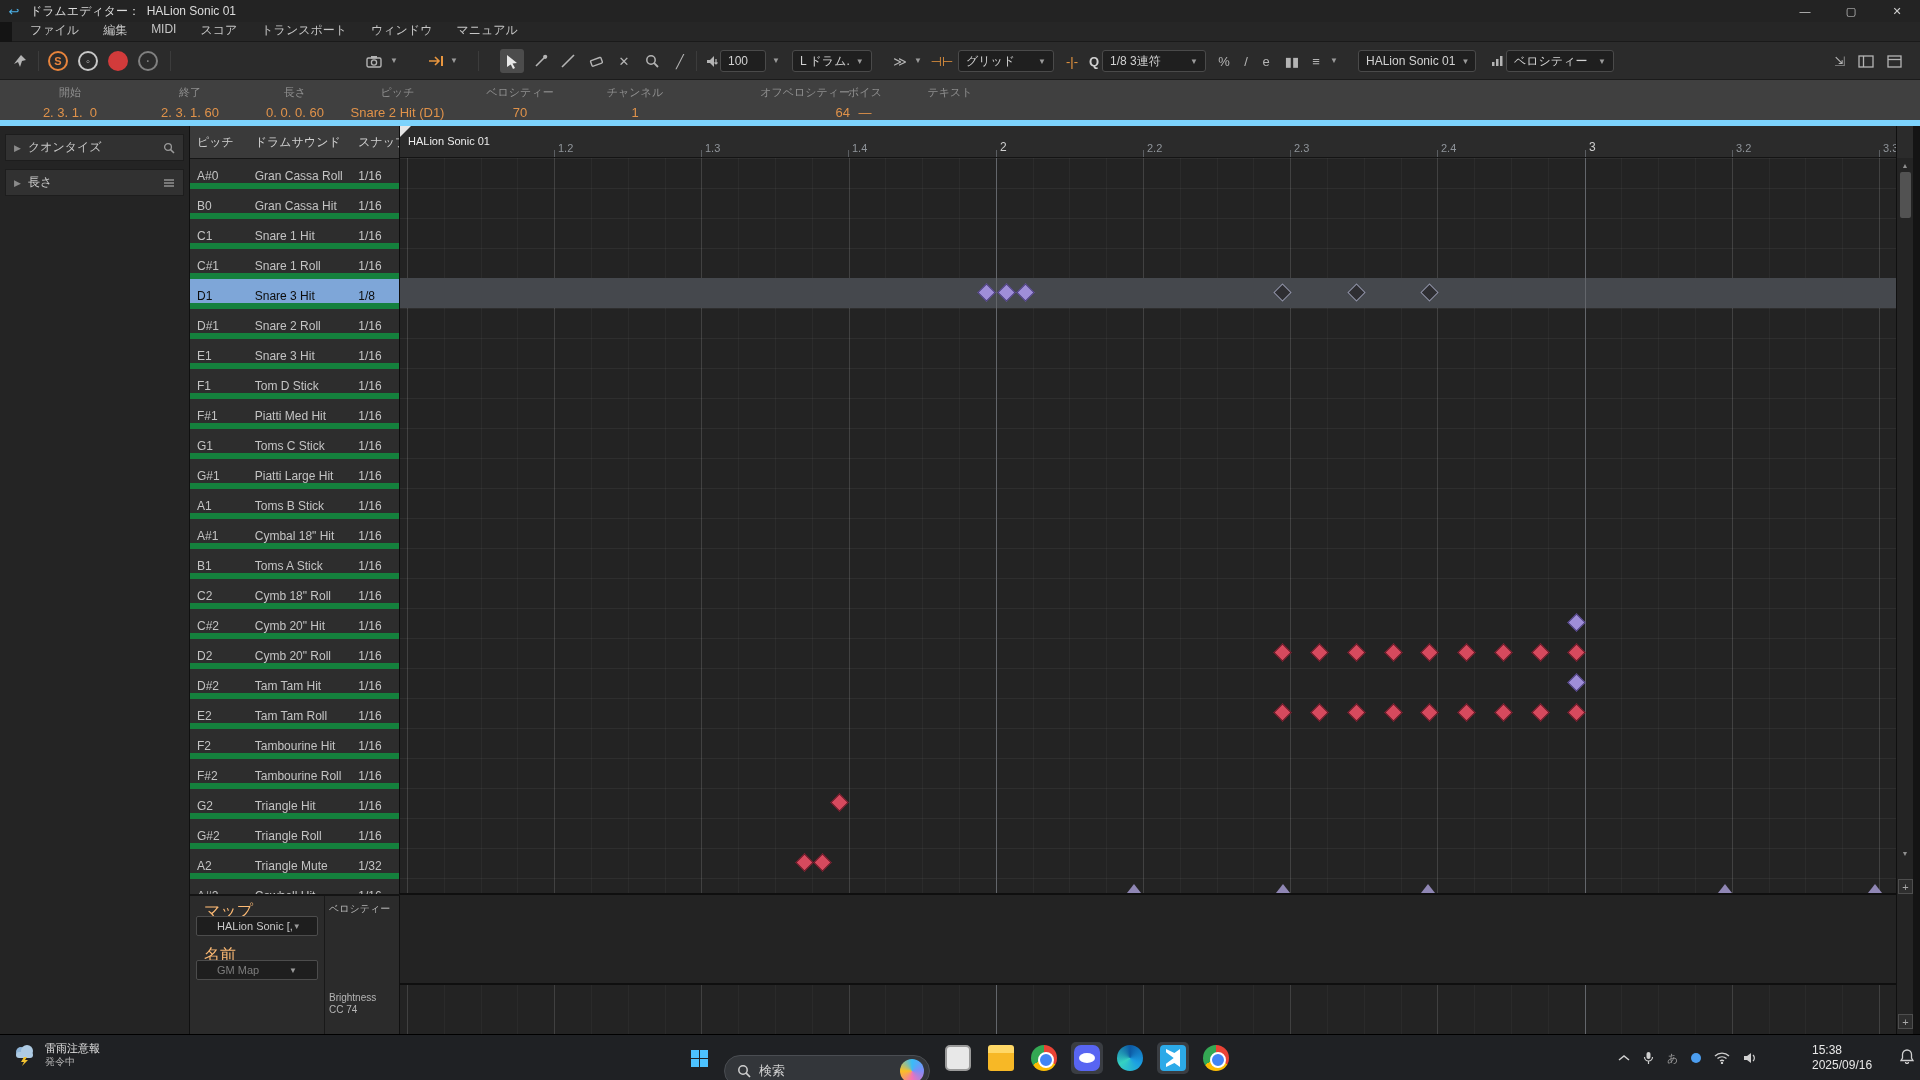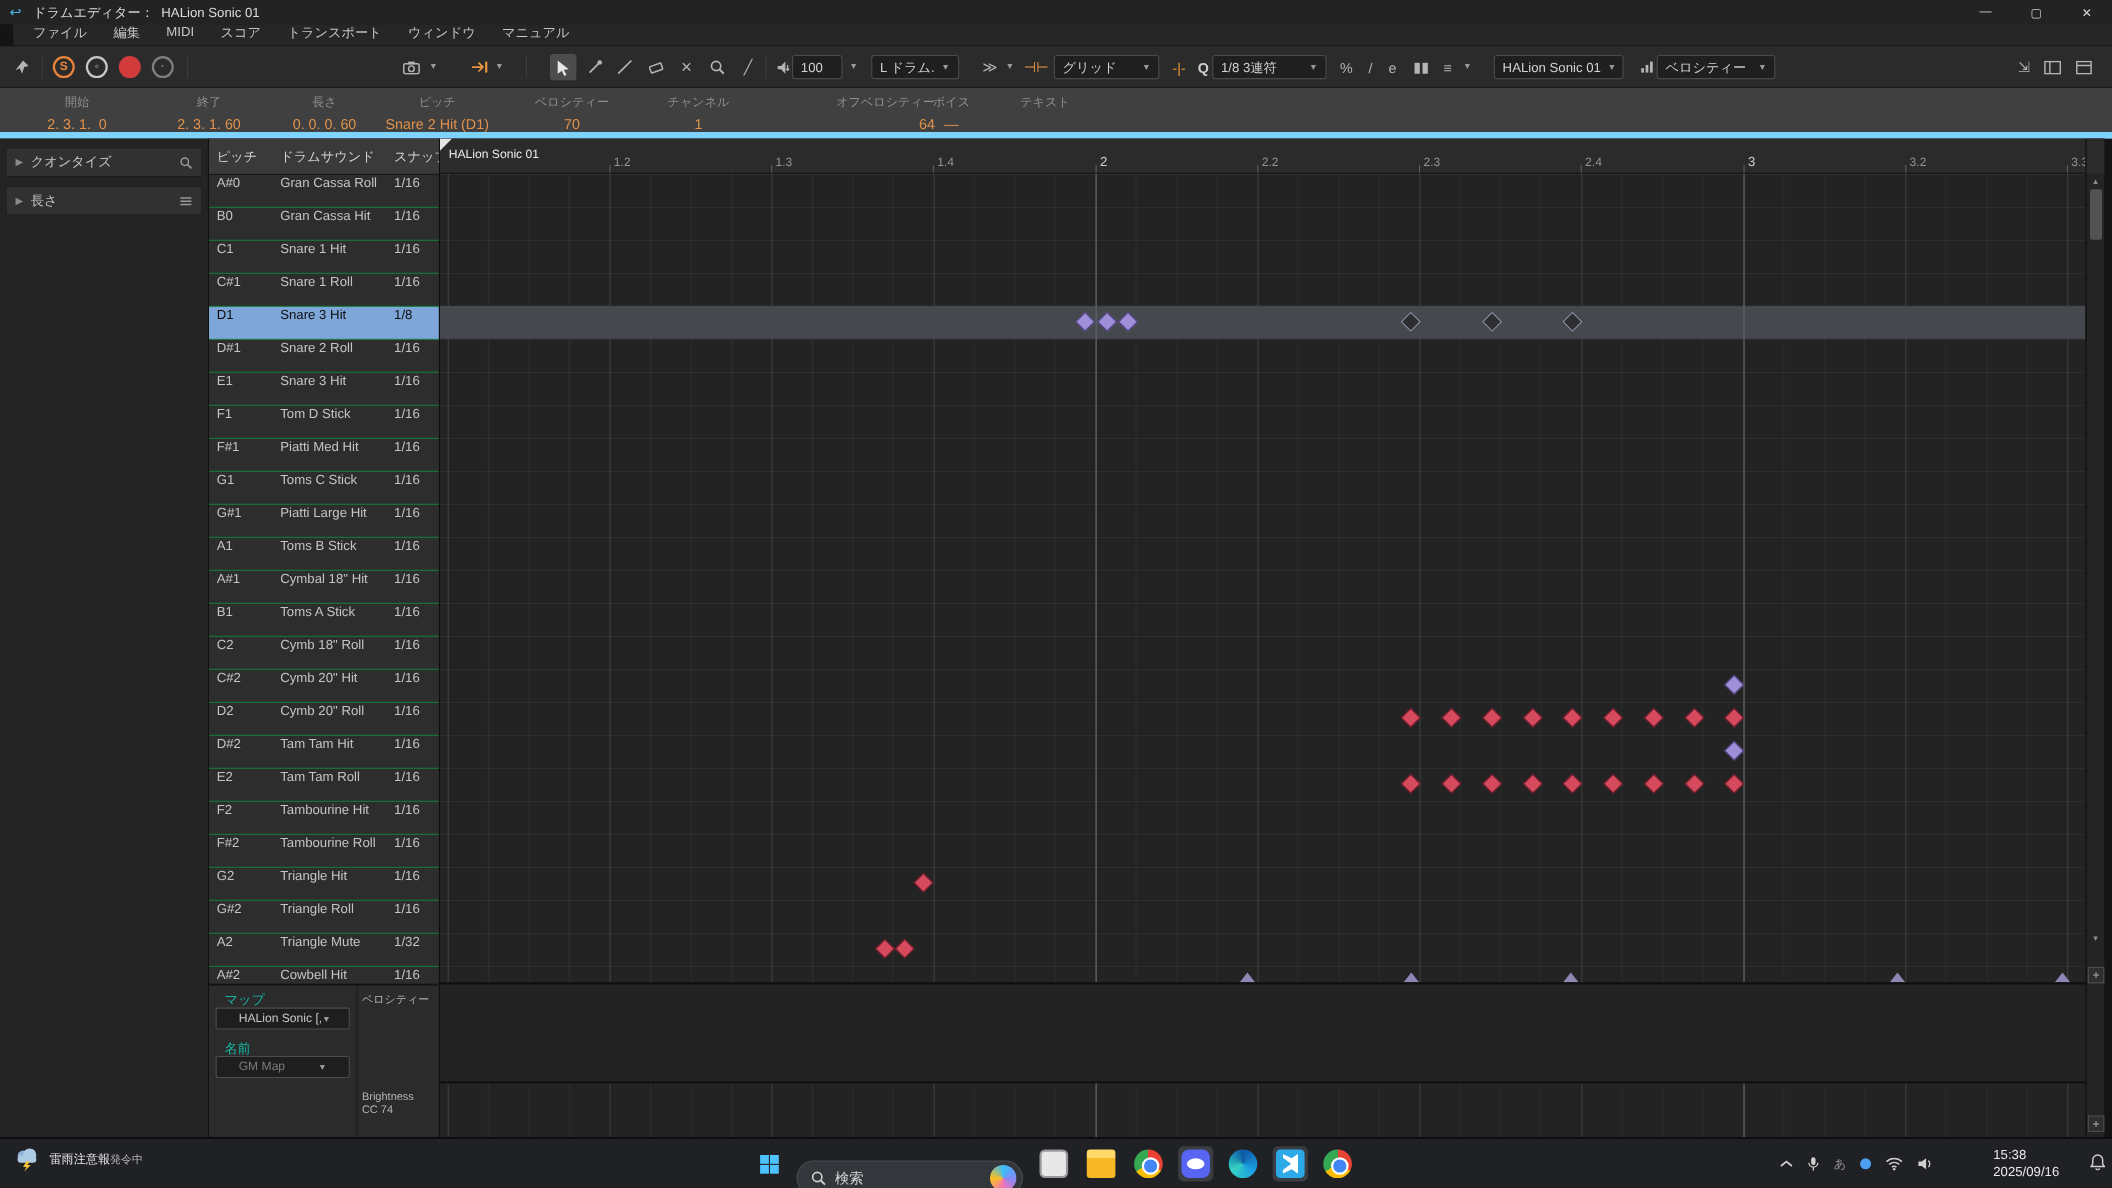--- a/index.html
+++ b/index.html
@@ -39,29 +39,29 @@
   .lp-item{position:relative;margin:8px 5px 0 5px;height:27px;background:#313131;border:1px solid #1d1d1d;display:flex;align-items:center;padding:0 8px;gap:7px}
   .lp-arrow{color:#8a8a8a;font-size:9px}
   .lp-label{font-size:12px;color:#c8c8c8;flex:1}
   .lp-icon{color:#9a9a9a;display:flex}
 
   
   #drum-table{position:absolute;top:126px;left:190px;width:210px;height:768px;background:#262626;border-right:1px solid #0e0e0e}
   #dt-header{position:absolute;top:0;left:0;right:0;height:33px;background:#3a3a3a;border-bottom:1px solid #161616;display:flex;align-items:flex-end}
   .dt-h{font-size:12px;color:#d2d2d2;padding:0 0 7px 7px;white-space:nowrap;overflow:hidden}
   #dt-rows{position:absolute;top:33px;left:0;right:0;height:735px;overflow:hidden}
-  .dt-row{height:30px;display:flex;align-items:flex-start;background:#2d2d2d;border-bottom:1px solid #15803d}
+  .dt-row{height:30px;display:flex;align-items:flex-end;background:#2d2d2d;border-bottom:6px solid #15803d}
   .dt-row.selected{background:#7ea6d8}
   .dt-cell{font-size:12px;color:#c4c4c4;padding-left:7px;white-space:nowrap;overflow:hidden}
   .dt-row.selected .dt-cell{color:#0d0d0d}
   .c-pitch{width:58px}.c-sound{width:104px}.c-snap{width:48px}
 
   
   #map-panel{position:absolute;left:190px;top:896px;width:135px;height:138px;background:#2b2b2b;border-right:1px solid #191919}
-  .mp-label{position:absolute;left:14px;font-size:12px;color:#14b8a6}
+  .mp-label{position:absolute;left:14px;font-size:16px;color:#fdba74}
   .mp-select{position:absolute;left:6px;width:122px;height:20px;background:#1e1e1e;border:1px solid #4c4c4c;border-radius:2px;display:flex;align-items:center;padding:0 20px;font-size:11px;color:#c8c8c8;white-space:nowrap;overflow:hidden}
   .mp-select .caret{margin-left:auto}
   .mp-select.dim{color:#7d7d7d}
   #ctrl-gutter{position:absolute;left:325px;top:896px;width:75px;height:138px;background:#2b2b2b;border-right:1px solid #101010}
   .gut-label{position:absolute;left:4px;font-size:10px;color:#b5b5b5;white-space:nowrap}
 
   
   #grid{position:absolute;left:400px;top:126px;width:1496px;height:908px;background:#232323;overflow:hidden}
   #ruler{position:absolute;top:0;left:0;right:0;height:32px;background:#2b2b2b;border-bottom:1px solid #141414}
   #part-flag{position:absolute;left:0;top:0;width:0;height:0;border-top:11px solid #e6e6e6;border-right:11px solid transparent}
@@ -105,21 +105,21 @@
   
   #v-scroll{position:absolute;left:1896px;width:17px;top:126px;bottom:46px;background:#242424;border-left:1px solid #101010}
   #vs-corner{position:absolute;top:0;left:0;right:0;height:32px;background:#2b2b2b}
   .vs-arrow{position:absolute;left:0;right:0;text-align:center;font-size:7px;color:#8f8f8f}
   #vs-handle{position:absolute;left:3px;width:11px;top:46px;height:46px;background:#525252;border-radius:2px}
   .vs-plus{position:absolute;left:1px;width:15px;height:15px;border:1px solid #4e4e4e;color:#aaa;font-size:11px;display:flex;align-items:center;justify-content:center;background:#2e2e2e}
 
   
   #taskbar{position:absolute;left:0;right:0;bottom:0;height:46px;background:#1f2124;border-top:1px solid #000}
   #weather{position:absolute;left:12px;top:7px;display:flex;align-items:center;gap:7px}
-  #weather-text{display:flex;flex-direction:row;line-height:13px}
+  #weather-text{display:flex;flex-direction:column;line-height:13px}
   #weather-line1{font-size:11px;color:#e8e8e8}
   #weather-line2{font-size:10px;color:#b5b5b5}
   #start-btn{position:absolute;left:684px;top:8px;width:30px;height:30px;display:flex;align-items:center;justify-content:center}
   .winlogo{display:grid;grid-template-columns:8px 8px;grid-template-rows:8px 8px;gap:1px}
   .winlogo div{background:#4cc2ff}
   #search-pill{position:absolute;left:724px;top:20px;width:206px;height:32px;background:#33363a;border:1px solid #4a4d52;border-radius:16px;display:flex;align-items:center;padding:0 5px 0 12px;gap:8px}
   #search-text{font-size:13px;color:#d5d5d5;flex:1}
   #copilot-ball{width:24px;height:24px;border-radius:50%;background:conic-gradient(#38bdf8,#818cf8,#f472b6,#fbbf24,#38bdf8)}
   #task-apps{position:absolute;left:942px;top:7px;display:flex;gap:11px}
   .tapp{width:32px;height:32px;border-radius:5px;display:flex;align-items:center;justify-content:center}

